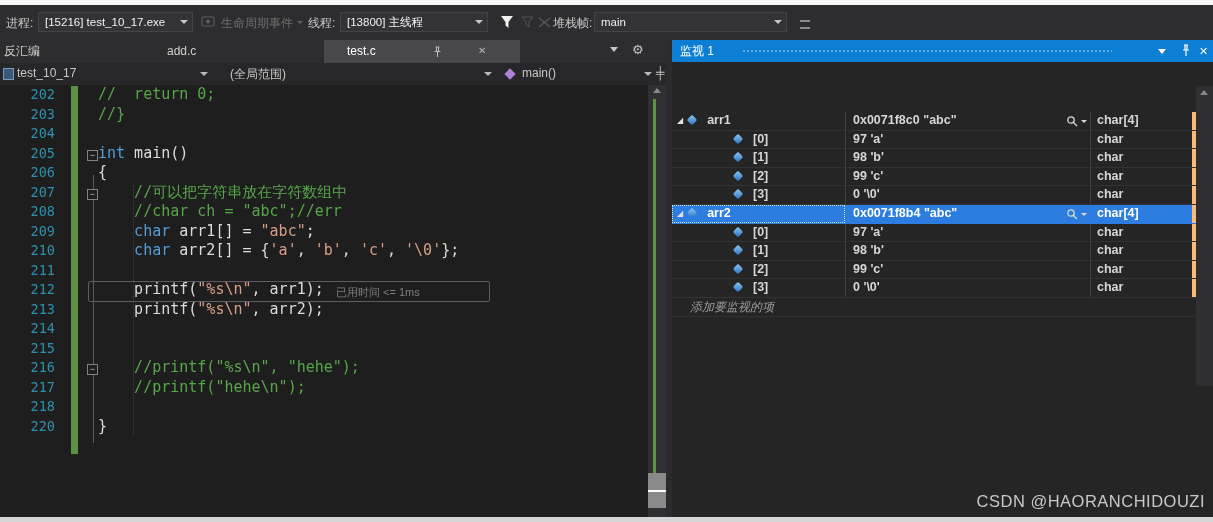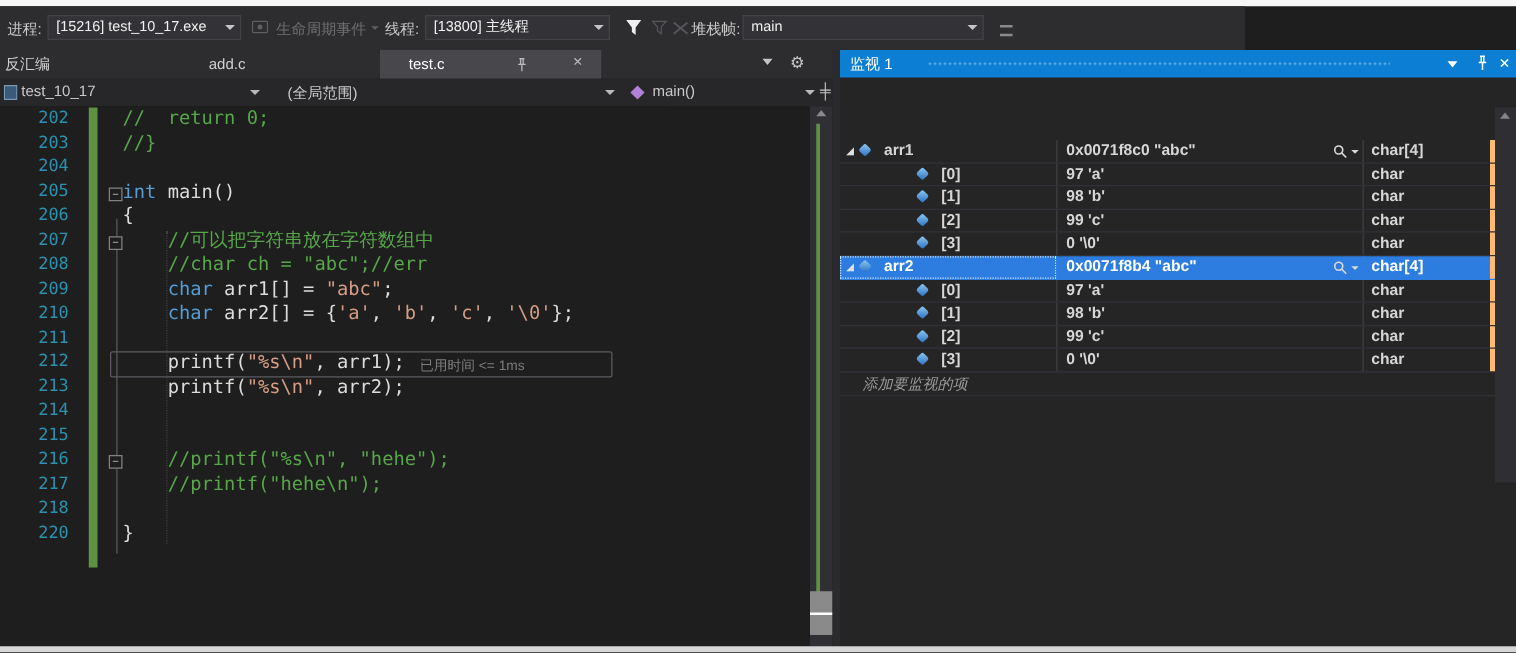--- a/index.html
+++ b/index.html
@@ -4,21 +4,21 @@
 <style>
   html,body{margin:0;padding:0;background:#555;}
   .shot{position:relative;width:1213px;height:522px;background:#1e1e1e;overflow:hidden;
         font-family:"Liberation Sans","DejaVu Sans",sans-serif;font-size:12px;color:#cccccc;
         -webkit-font-smoothing:antialiased;}
   .abs{position:absolute;}
   
   .strip-top{left:0;top:0;width:1213px;height:5px;background:#f7f7f7;}
   .strip-bottom{left:0;top:517px;width:1213px;height:5px;background:#d6d6d6;}
   
-  .toolbar{left:0;top:5px;width:996px;height:35px;background:#2d2d30;}
+  .toolbar{left:0;top:5px;width:1213px;height:35px;background:#2d2d30;}
   .tb-label{position:absolute;top:10px;color:#c8c8c8;}
   .dd{position:absolute;top:7px;height:20px;background:#333337;border:1px solid #434346;
       box-sizing:border-box;color:#f1f1f1;font-size:11.5px;line-height:18px;padding:0 16px 0 6px;
       white-space:nowrap;overflow:hidden;}
   .dd .arr{position:absolute;right:4px;top:7px;width:0;height:0;border-left:4px solid transparent;
       border-right:4px solid transparent;border-top:4px solid #c5c5c5;}
   .gray{color:#6e6e6e;}
   .ic{position:absolute;display:inline-block;}
   .overflow-grip{width:10px;height:5px;border-top:2px solid #8a8a8a;border-bottom:2px solid #8a8a8a;}
   
@@ -133,21 +133,21 @@
       <span>main</span><span class="arr"></span>
     </div>
     <span class="ic overflow-grip" style="left:800px;top:15px"></span>
   </div>
 
   <div class="abs tabstrip" id="tabstrip">
     <span class="ic" style="left:610px;top:7px;width:0;height:0;border-left:4px solid transparent;border-right:4px solid transparent;border-top:5px solid #c5c5c5"></span>
     <span class="ic" style="left:632px;top:2px;color:#c5c5c5;font-size:13px">⚙</span>
   <div class="tab" style="left: 0px; width: 62px;"><span style="margin-left: 4px;">反汇编</span></div>
       <div class="tab" style="left: 140px; width: 80px;"><span style="margin-left: 27px;">add.c</span></div>
-      <div class="tab active" style="left: 304px; width: 177px;"><span style="margin-left: 23px;">test.c</span><span class="ic" style="left: 108px; top: 6px;">
+      <div class="tab active" style="left: 324px; width: 196px;"><span style="margin-left: 23px;">test.c</span><span class="ic" style="left: 108px; top: 6px;">
           <svg width="11" height="12">
             <path d="M3.5 1 H7.5 M4.5 1 V5.5 M6.5 1 V5.5 M2.5 5.5 H8.5 M5.5 5.5 V11" stroke="#b8b8b8" stroke-width="1.1" fill="none"></path>
           </svg>
         </span><span class="ic tab-close" style="left: 154px; top: 0px;">✕</span></div>
     </div>
 
   <div class="abs navbar">
     <span class="ic" style="left:3px;top:5px">
       <svg width="11" height="12">
           <rect x="0.5" y="0.5" width="10" height="11" fill="#3a5a7a" stroke="#7a9ab8"></rect>
@@ -277,16 +277,17 @@
           <div class="wc vl"><span>0 '\0'</span></div>
           <div class="wc tp">char</div>
         </div>
         <div class="w-add">添加要监视的项</div>
       </div>
 
     <div class="w-scroll">
       <span class="ic" style="left:4px;top:4px;width:0;height:0;border-left:4px solid transparent;border-right:4px solid transparent;border-bottom:5px solid #858585"></span>
     </div>
 
+    <div class="watermark">CSDN @HAORANCHIDOUZI</div>
   </div>
 
   <div class="abs strip-bottom"></div>
 </div>
 
 </body></html>

